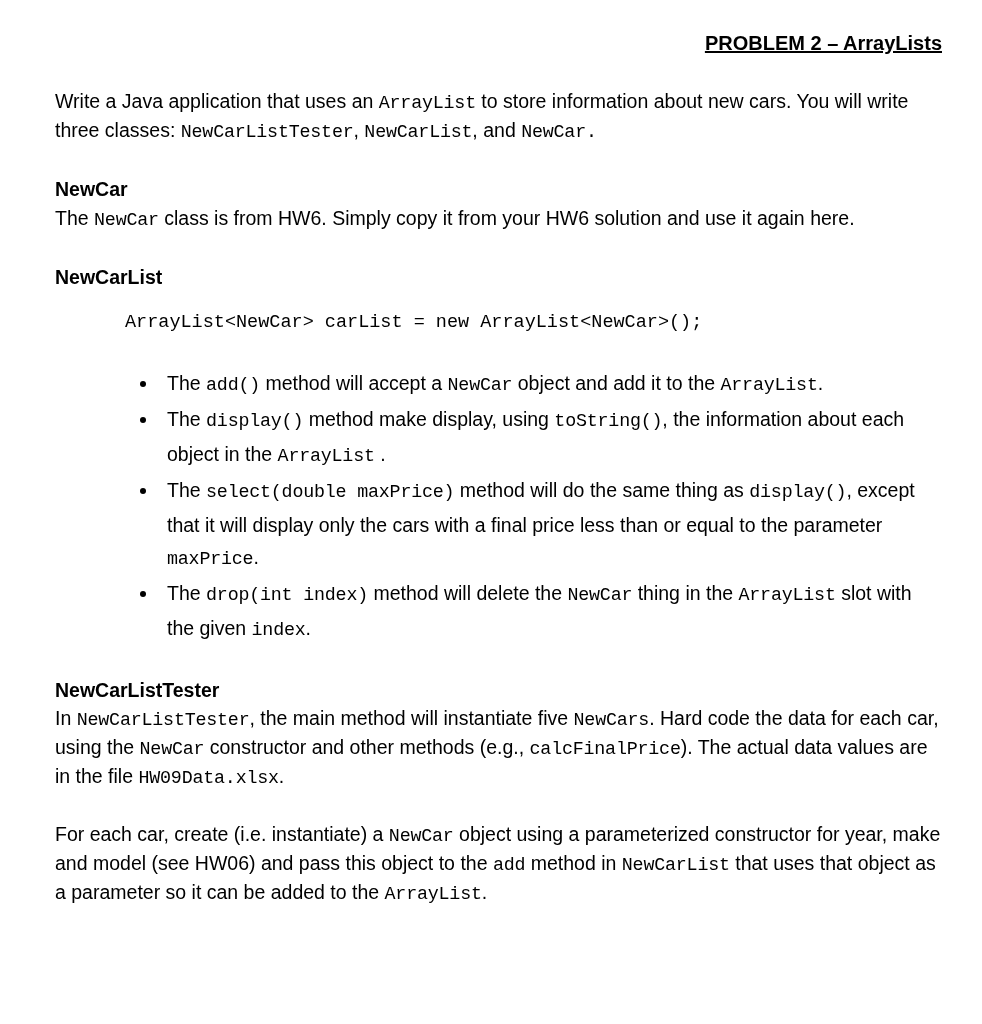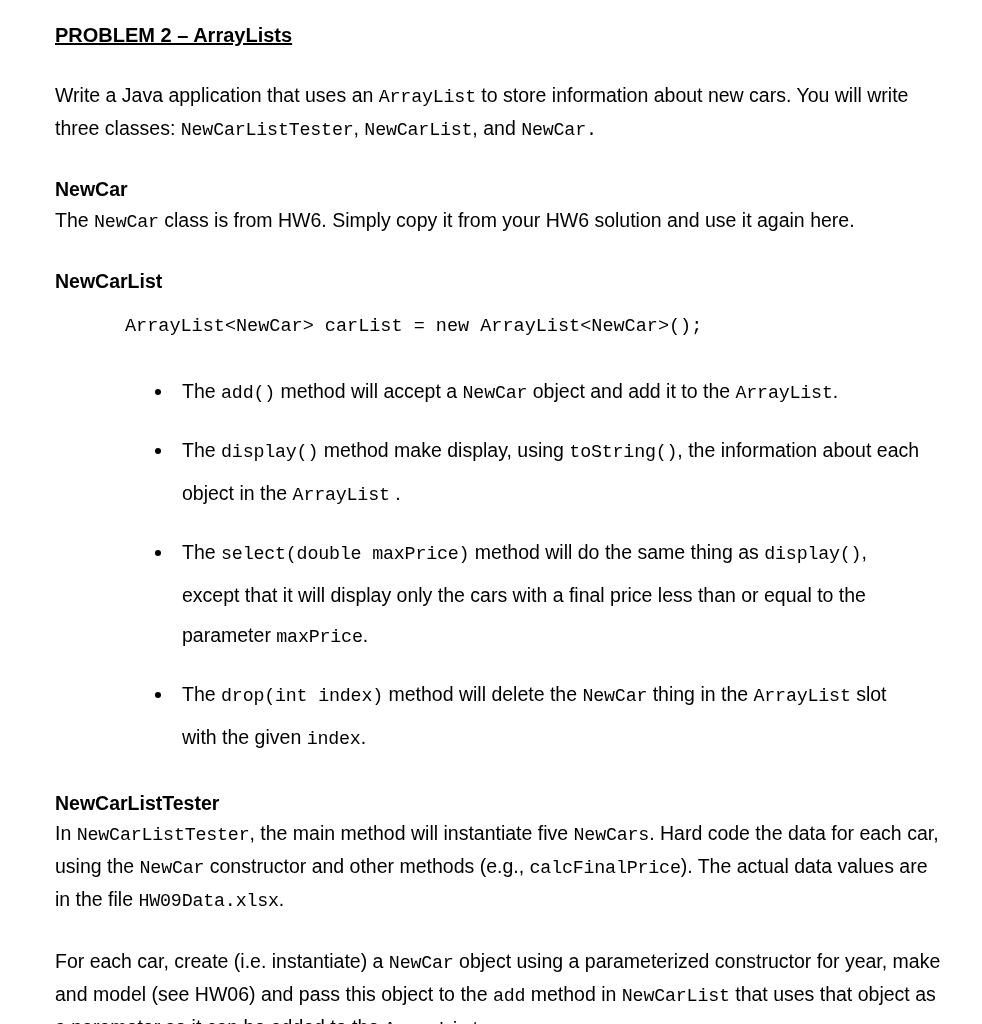--- a/index.html
+++ b/index.html
@@ -16,26 +16,27 @@
   }
   .page {
     box-sizing: border-box;
     width: 982px;
     padding: 14px 40px 20px 55px;
   }
   .doc-title {
     font-size: 20px;
     font-weight: bold;
     text-decoration: underline;
-    margin: 7px 0 30px 0;
+    margin: 15px 0 30px 0;
     line-height: 29px;
+    text-align: right;
   }
   .para {
     font-size: 19.5px;
-    line-height: 31px;
+    line-height: 26px;
     margin: 0 0 29px 0;
   }
   .para.tight {
     margin-bottom: 0;
   }
   .heading {
     font-size: 19.5px;
     line-height: 29.5px;
     font-weight: bold;
     margin: 0;
@@ -53,23 +54,23 @@
     font-size: 0.94em;
     letter-spacing: -0.2px;
   }
   ul.bullets {
     margin: 0 0 29px 0;
     padding: 0 0 0 103px;
     list-style-type: disc;
   }
   ul.bullets li {
     font-size: 19.5px;
-    line-height: 40px;
+    line-height: 32px;
     padding-left: 8px;
-    margin: 16px;
+    margin: 1px;
   }
 </style>
 </head>
 <body>
 
 <div class="page">
   <p class="doc-title">PROBLEM 2 – ArrayLists</p>
   <div>
       <p class="para"><span>Write a Java application that uses an </span><span class="mono">ArrayList</span><span> to store information about new cars. You will write three classes: </span><span class="mono">NewCarListTester</span><span>, </span><span class="mono">NewCarList</span><span>, and </span><span class="mono">NewCar.</span></p>
       <p class="heading">NewCar</p>

